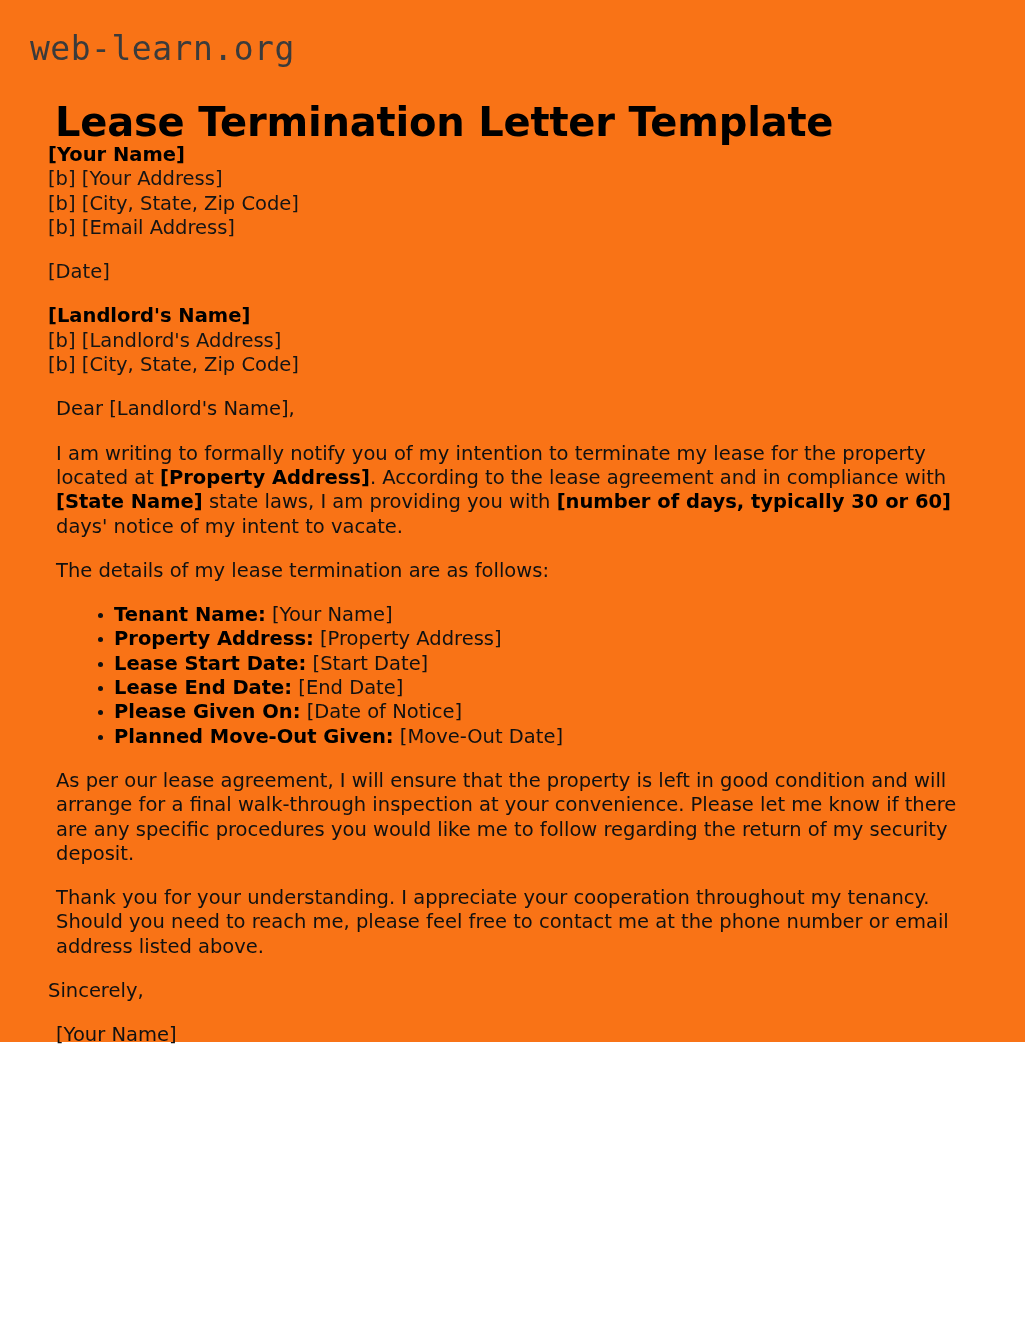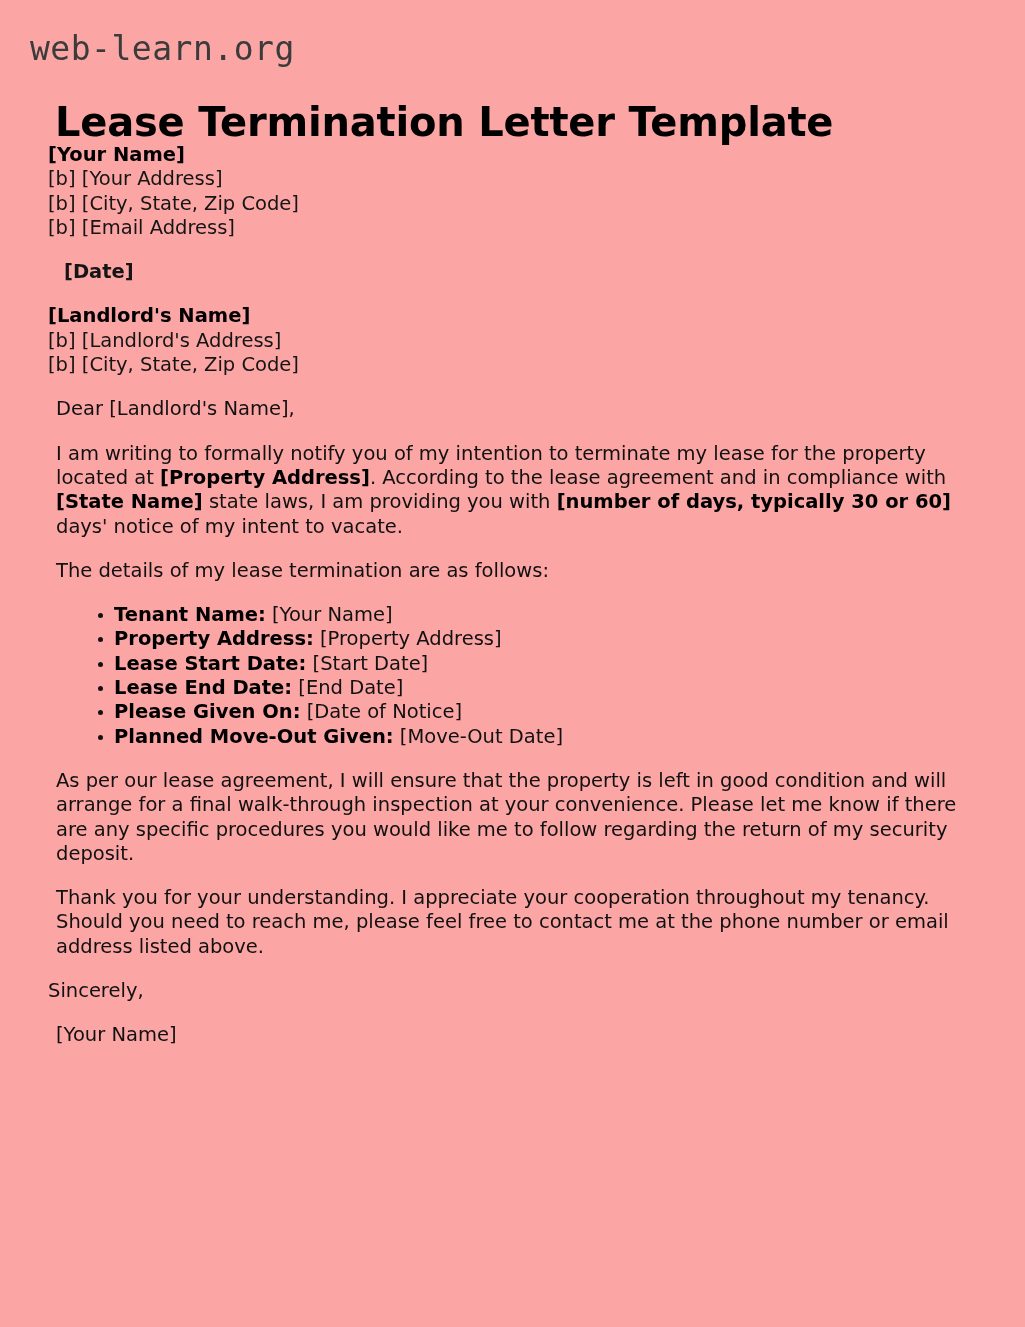--- a/index.html
+++ b/index.html
@@ -10,22 +10,22 @@
   body {
     width: 1025px;
     height: 1327px;
     font-family: "DejaVu Sans", sans-serif;
     color: #111111;
     overflow: hidden;
   }
   .page {
     position: relative;
     width: 1025px;
-    height: 1327px;
-    background: #fca5a5;
+    height: 1042px;
+    background: #f97316;
     box-sizing: border-box;
     padding: 8px;
   }
   .watermark {
     position: absolute;
     left: 30px;
     top: 31px;
     font-family: "DejaVu Sans Mono", monospace;
     font-size: 33px;
     letter-spacing: 0.5px;
@@ -71,22 +71,21 @@
     margin: 0 0 20px 8px;
     font-size: 19.5px;
     line-height: 24.3px;
     text-align: left;
   }
   .para b, .addr-name {
     font-weight: bold;
     color: #000000;
   }
   .date-line {
-    margin: 0 0 20px 16px;
-    font-weight: bold;
+    margin: 0 0 20px 0;
   }
   ul.details {
     list-style: none;
     margin: 0 0 20px 0;
     padding: 0 0 0 50px;
   }
   ul.details li {
     position: relative;
     font-size: 19.5px;
     line-height: 24.3px;

